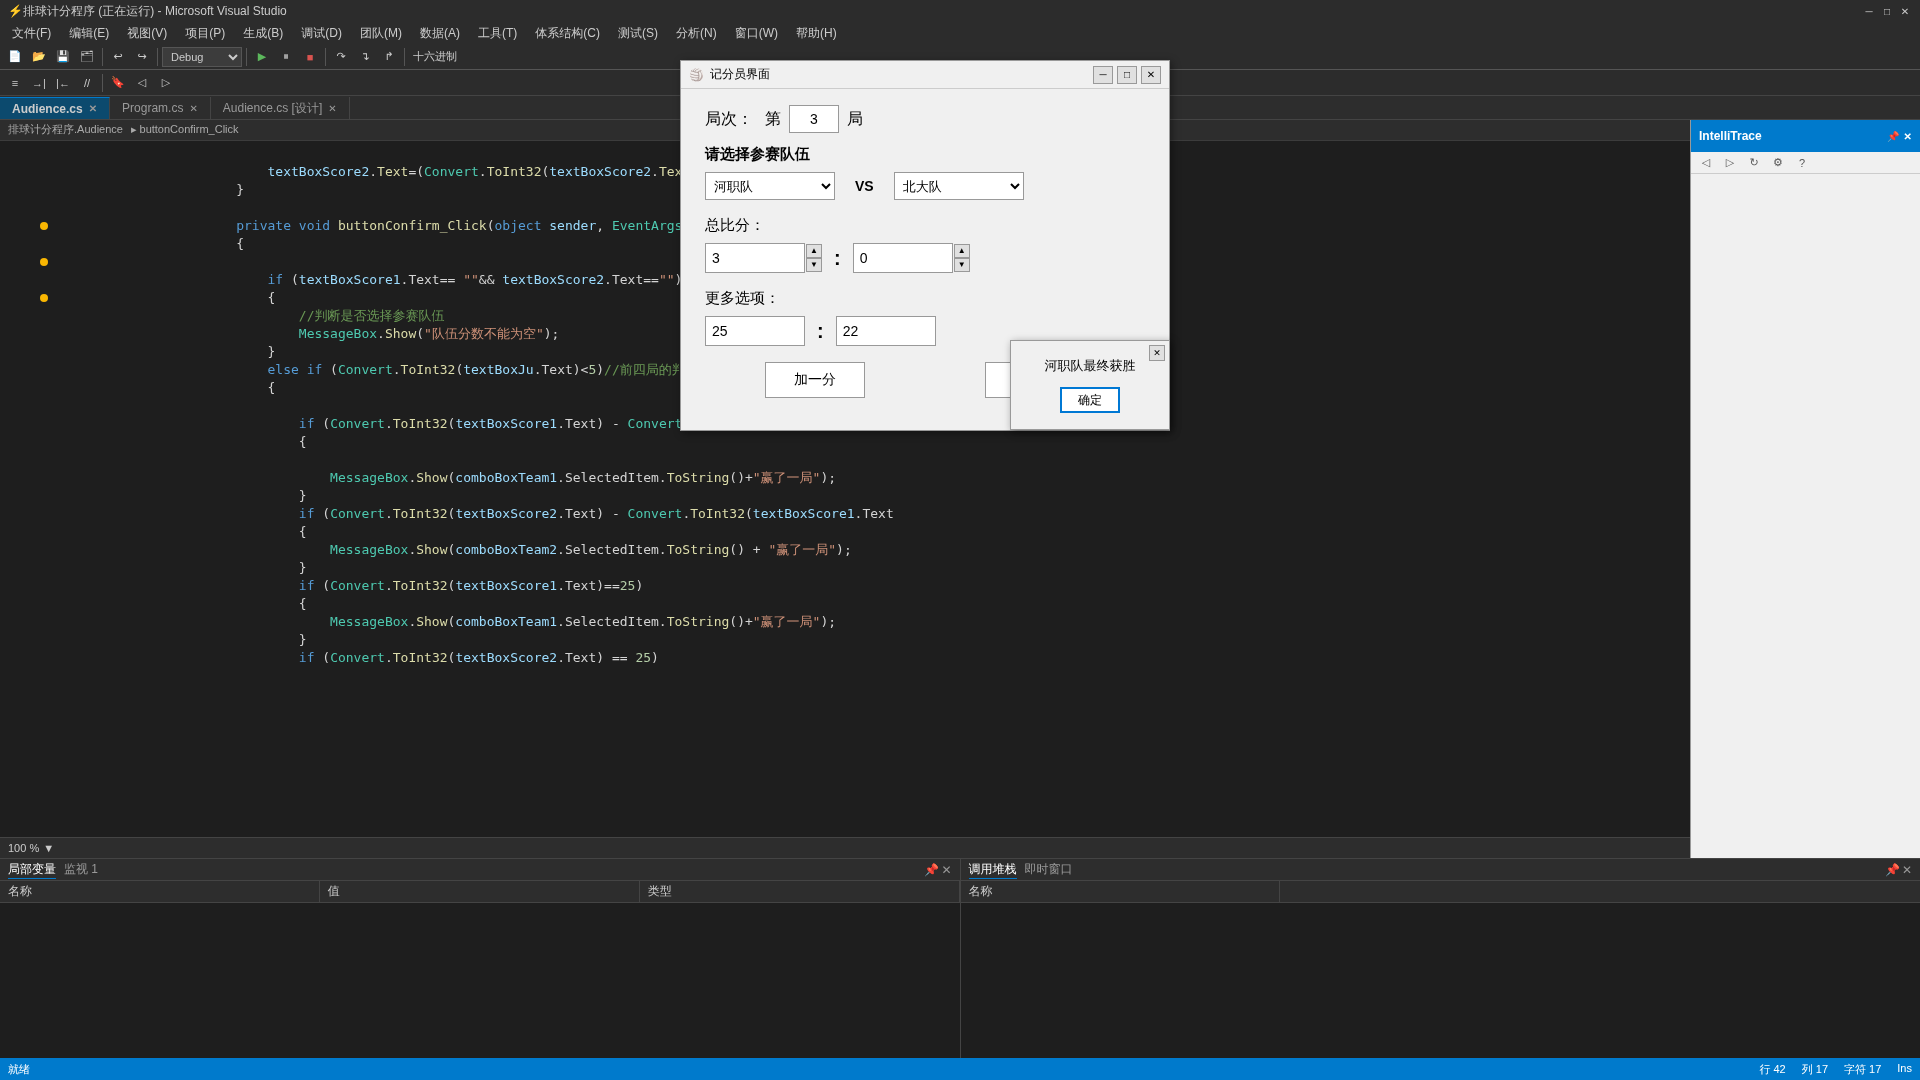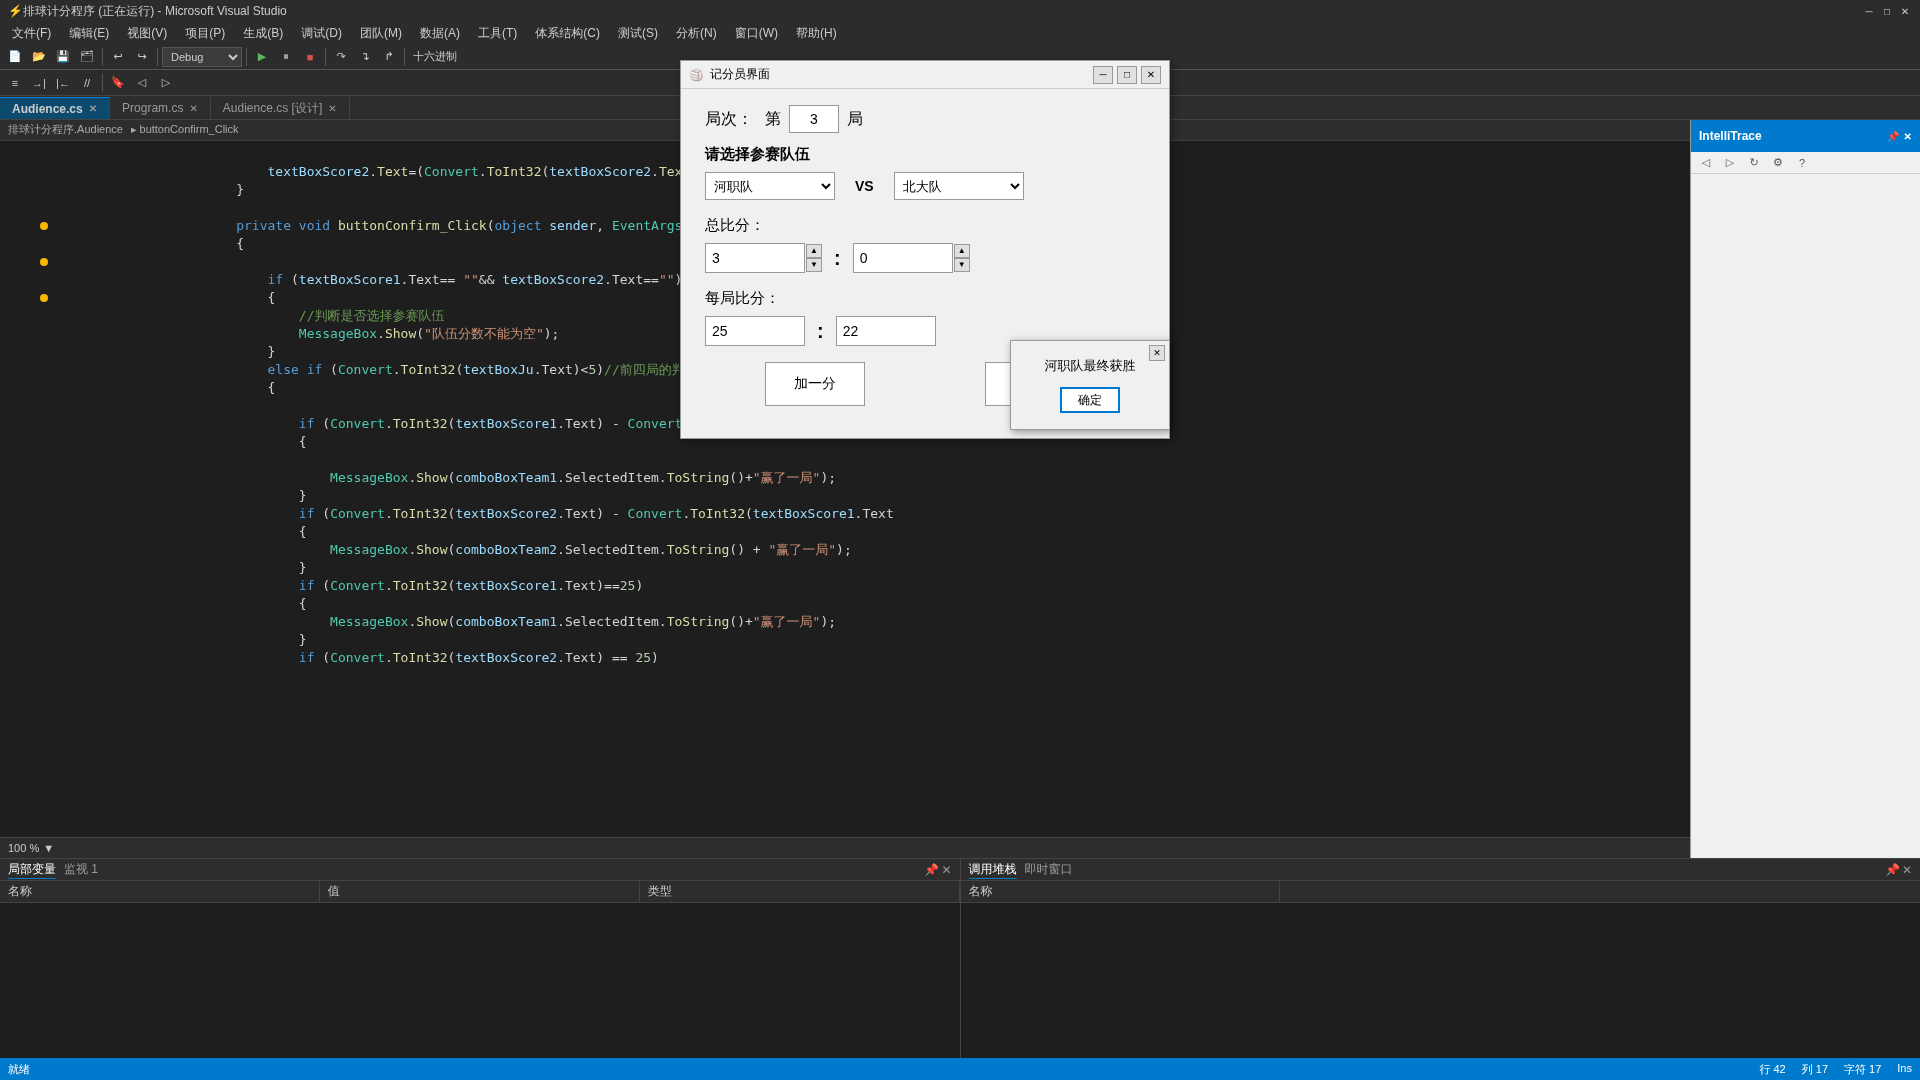--- a/index.html
+++ b/index.html
@@ -395,21 +395,21 @@
       padding: 0 6px;
       font-size: 14px;
     }
 
     .score-input-with-spin {
       display: flex;
       align-items: center;
     }
 
     .dialog-btn {
-      height: 44px;
+      height: 36px;
       min-width: 80px;
       background: white;
       border: 1px solid #999;
       font-size: 14px;
       cursor: pointer;
       padding: 0 28px;
     }
     .dialog-btn.primary {
       background: white;
       border: 2px solid #0078d4;
@@ -793,21 +793,21 @@
         <span class="colon-sep">:</span>
         <div class="score-input-with-spin">
           <input type="text" class="score-input" value="0" style="">
           <div class="spin-buttons">
             <div class="spin-btn">▲</div>
             <div class="spin-btn">▼</div>
           </div>
         </div>
       </div>
 
-      <div style="font-size:15px; margin-bottom:8px;">每局比分：</div>
+      <div style="font-size:15px; margin-bottom:8px;">更多选项：</div>
 
       <div class="score-row" style="margin-bottom:16px;">
         <input type="text" class="score-input" value="25" style="">
         <span class="colon-sep">:</span>
         <input type="text" class="score-input" value="22" style="">
       </div>
 
       <div class="btn-row" style="margin-bottom:16px;">
         <button class="dialog-btn">加一分</button>
         <button class="dialog-btn">加一分</button>

